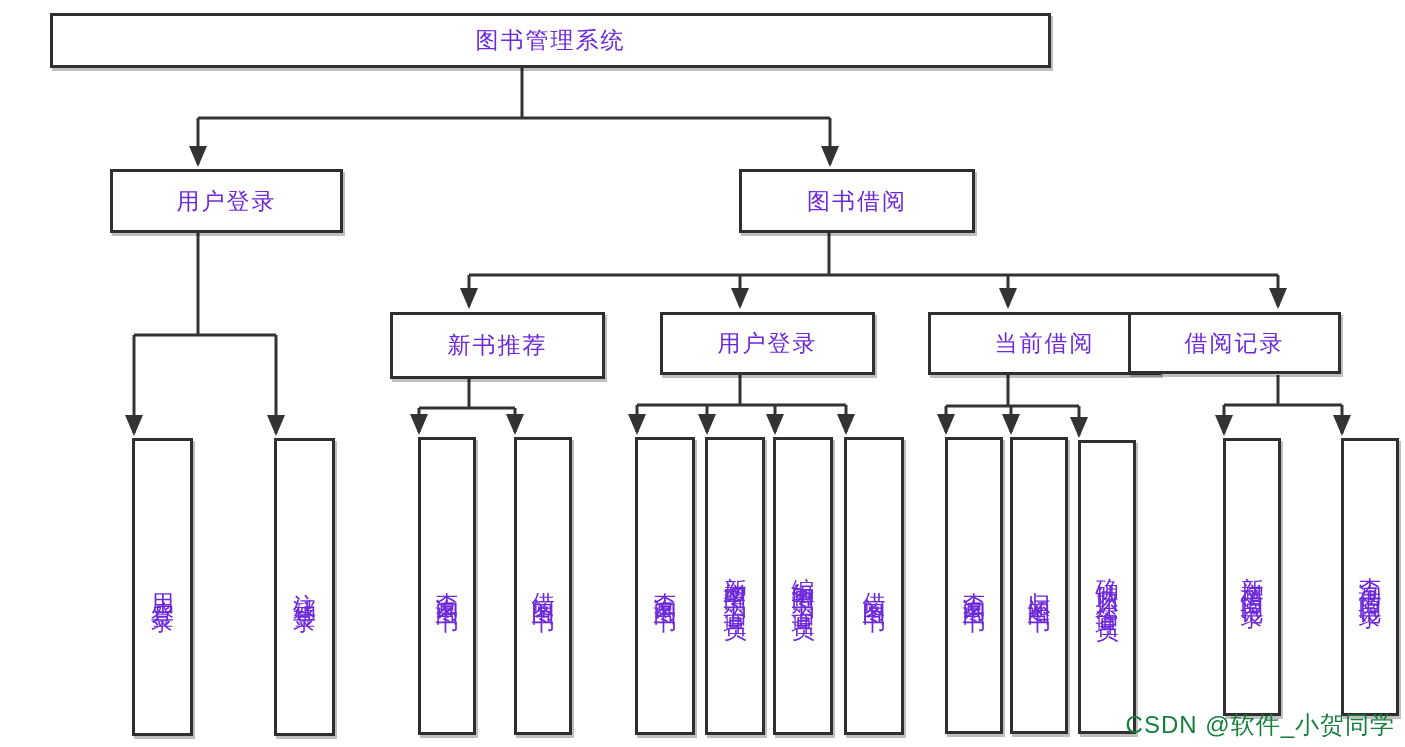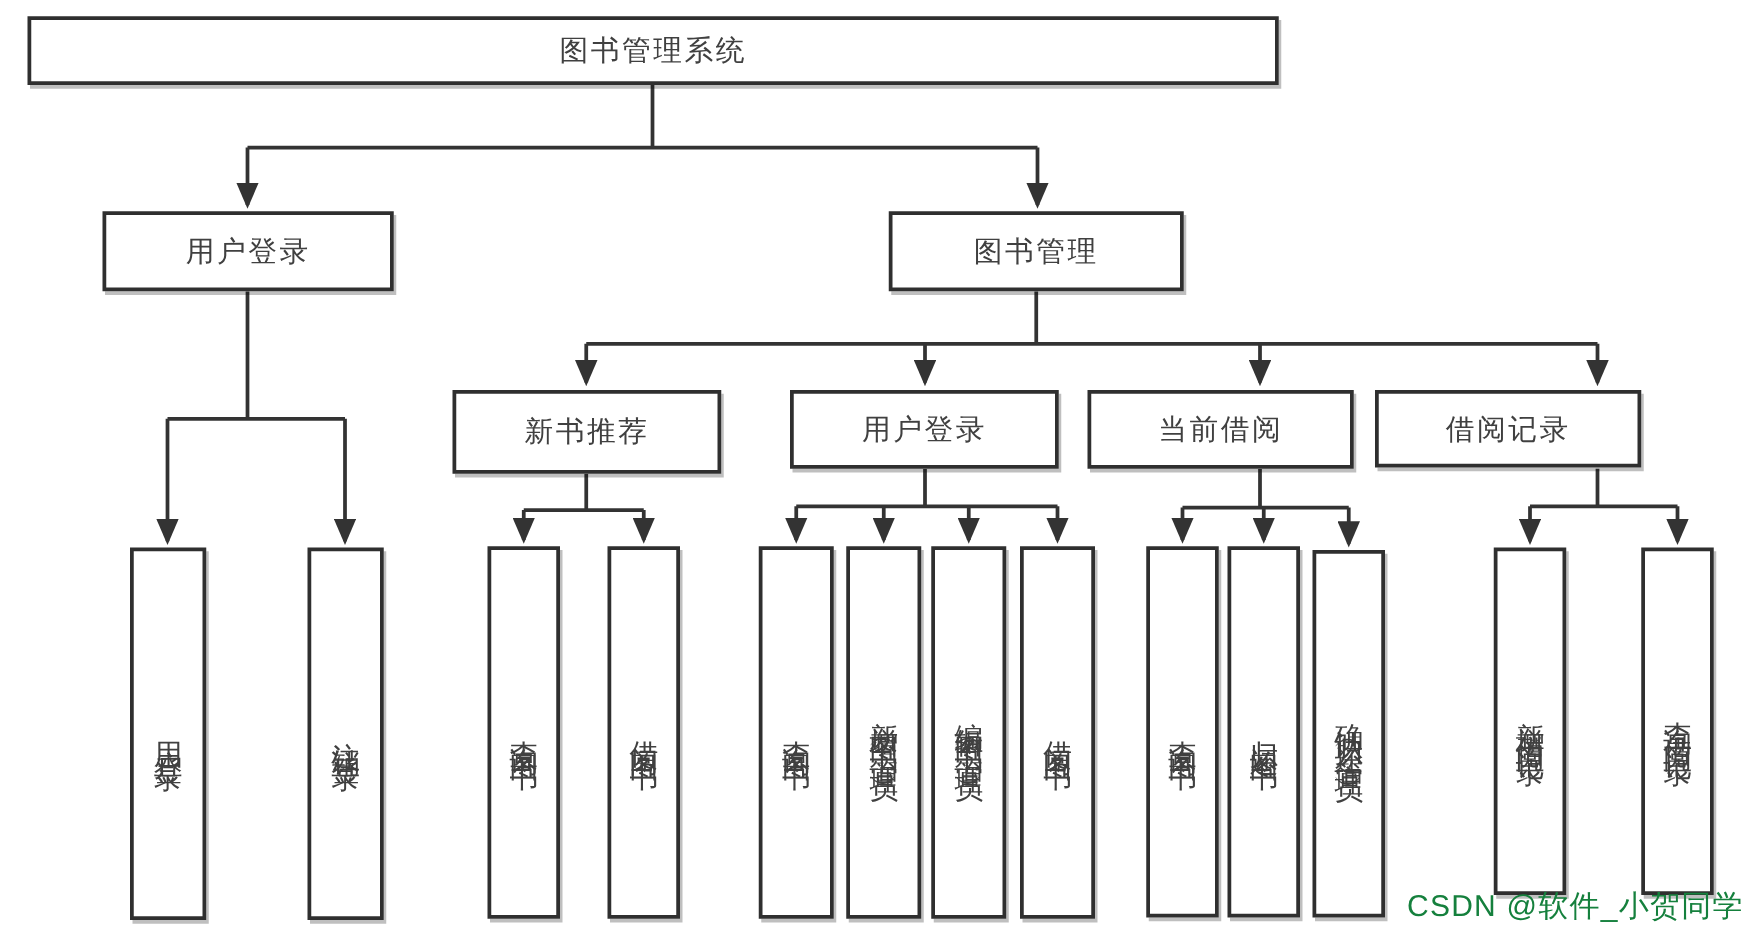--- a/index.html
+++ b/index.html
@@ -5,21 +5,21 @@
   html,body{margin:0;padding:0;background:#ffffff;}
   .canvas{
     position:relative;width:1405px;height:747px;background:#ffffff;overflow:hidden;
     font-family:"Liberation Sans","DejaVu Sans",sans-serif;color:#333333;
   }
   .wires{position:absolute;left:0;top:0;width:1405px;height:747px;pointer-events:none;}
   .box{
     position:absolute;box-sizing:border-box;background:#ffffff;
     border:3px solid #2f2f2f;box-shadow:2px 3px 0 rgba(0,0,0,0.25);
     display:flex;align-items:center;justify-content:center;
-    color:#404040;white-space:nowrap;
+    color:#6d28d9;white-space:nowrap;margin-left:28px;
   }
   .hbox{font-size:23px;letter-spacing:2px;}
   .vbox{
     font-size:23px;
     writing-mode:vertical-rl;text-orientation:mixed;
     letter-spacing:6px;line-height:1;
   }
   .watermark{
     position:absolute;right:10px;bottom:6px;z-index:5;
     font-size:24px;letter-spacing:1px;color:#15803d;
@@ -72,25 +72,25 @@
       <path d="M1011,406 V432" marker-end="url(#arrow)"></path>
       <path d="M1079,406 V435" marker-end="url(#arrow)"></path>
       <path d="M1224,405 V433" marker-end="url(#arrow)"></path>
       <path d="M1342,405 V433" marker-end="url(#arrow)"></path>
     </g>
   </svg>
 
   <div class="box hbox" style="left:22px;top:13px;width:1001px;height:55px">图书管理系统</div>
 
   <div class="box hbox" style="left:82px;top:169px;width:233px;height:64px">用户登录</div>
-  <div class="box hbox" style="left:711px;top:169px;width:236px;height:64px">图书管理</div>
+  <div class="box hbox" style="left:711px;top:169px;width:236px;height:64px">图书借阅</div>
 
   <div class="box hbox" style="left:362px;top:312px;width:215px;height:67px">新书推荐</div>
   <div class="box hbox" style="left:632px;top:312px;width:215px;height:63px">用户登录</div>
-  <div class="box hbox" style="left:870px;top:312px;width:213px;height:63px">当前借阅</div>
+  <div class="box hbox" style="left:900px;top:312px;width:233px;height:63px">当前借阅</div>
   <div class="box hbox" style="left:1100px;top:312px;width:213px;height:62px">借阅记录</div>
 
   <div class="box vbox" style="left:104px;top:438px;width:61px;height:298px">用户登录</div>
   <div class="box vbox" style="left:246px;top:438px;width:61px;height:298px">注销登录</div>
 
   <div class="box vbox" style="left:390px;top:437px;width:58px;height:298px">查询图书</div>
   <div class="box vbox" style="left:486px;top:437px;width:58px;height:298px">借阅图书</div>
 
   <div class="box vbox" style="left:607px;top:437px;width:60px;height:298px">查询图书</div>
   <div class="box vbox" style="left:677px;top:437px;width:60px;height:298px">新增图书（管理员）</div>

